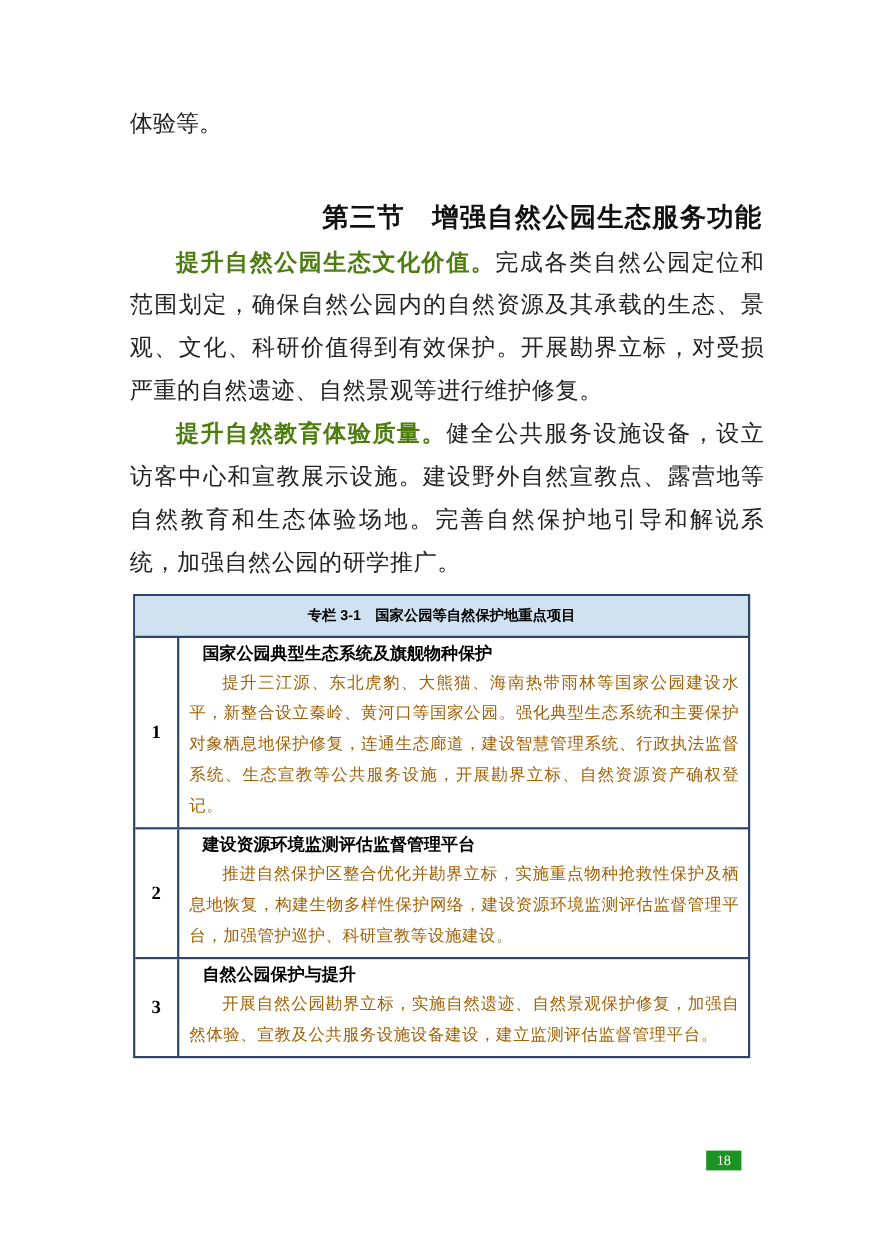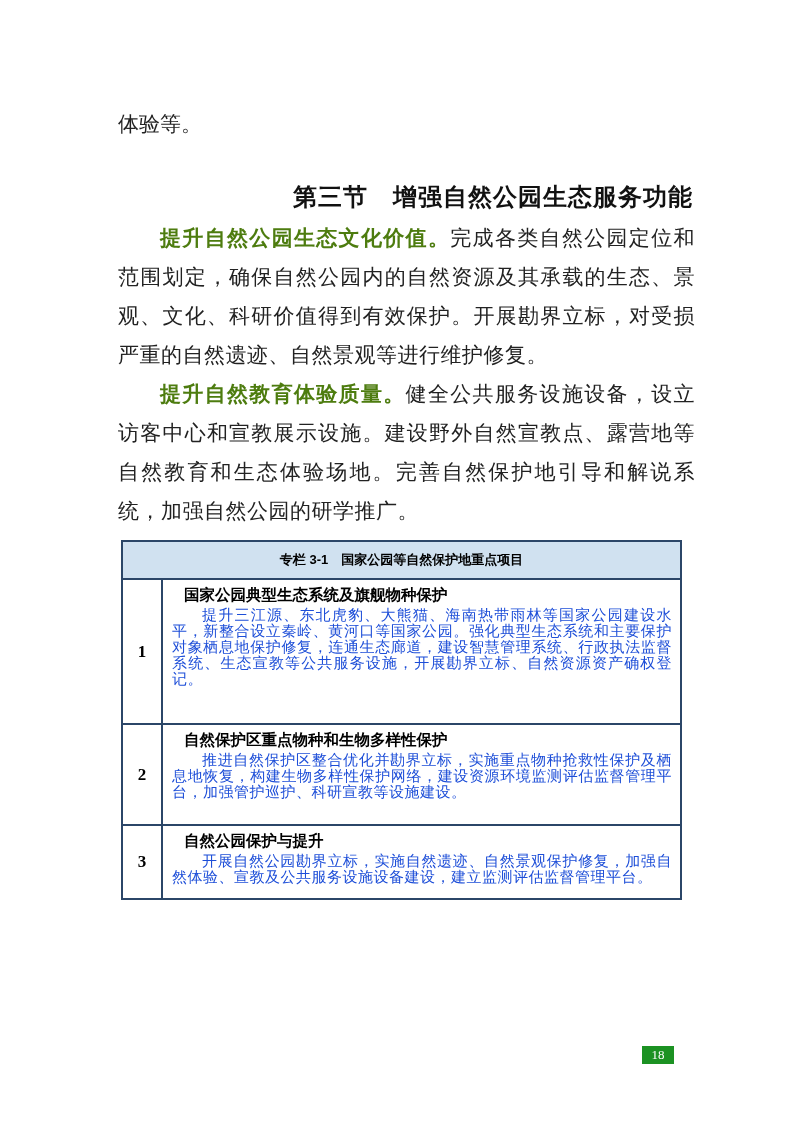--- a/index.html
+++ b/index.html
@@ -10,21 +10,21 @@
     width: 800px;
     height: 1131px;
     background: #ffffff;
     margin: 0 auto;
     overflow: hidden;
     color: #1c1c1c;
   }
   .intro {
     position: absolute;
     left: 118px;
-    top: 110px;
+    top: 98px;
     width: 575px;
     font-size: 21px;
     color: #222;
   }
   .section-heading {
     position: absolute;
     left: 118px;
     top: 181px;
     width: 575px;
     text-align: right;
@@ -95,25 +95,25 @@
   .row-title {
     font-family: "Liberation Sans", "DejaVu Sans", sans-serif;
     font-weight: bold;
     font-size: 15.5px;
     line-height: 24px;
     color: #000;
     margin-left: 12px;
   }
   .row-body {
     font-size: 15px;
-    line-height: 16px;
+    line-height: 28px;
     text-align: justify;
     text-indent: 2em;
     letter-spacing: 0.5px;
-    color: #1d4ed8;
+    color: #a16207;
   }
   .page-number {
     position: absolute;
     left: 642px;
     top: 1046px;
     width: 32px;
     height: 18px;
     display: flex;
     align-items: center;
     justify-content: center;
@@ -142,21 +142,21 @@
       <div class="num-cell" style="border-color: rgb(43, 70, 104);">1</div>
       <div class="content-cell">
         <div class="row-title">国家公园典型生态系统及旗舰物种保护</div>
         <div class="row-body">提升三江源、东北虎豹、大熊猫、海南热带雨林等国家公园建设水平，新整合设立秦岭、黄河口等国家公园。强化典型生态系统和主要保护对象栖息地保护修复，连通生态廊道，建设智慧管理系统、行政执法监督系统、生态宣教等公共服务设施，开展勘界立标、自然资源资产确权登记。</div>
       </div>
     </div>
 
     <div class="box-row row-2" style="border-color: rgb(43, 70, 104);">
       <div class="num-cell" style="border-color: rgb(43, 70, 104);">2</div>
       <div class="content-cell">
-        <div class="row-title">自然保护区重点物种和生物多样性保护</div>
+        <div class="row-title">建设资源环境监测评估监督管理平台</div>
         <div class="row-body">推进自然保护区整合优化并勘界立标，实施重点物种抢救性保护及栖息地恢复，构建生物多样性保护网络，建设资源环境监测评估监督管理平台，加强管护巡护、科研宣教等设施建设。</div>
       </div>
     </div>
 
     <div class="box-row row-3" style="border-color: rgb(43, 70, 104);">
       <div class="num-cell" style="border-color: rgb(43, 70, 104);">3</div>
       <div class="content-cell">
         <div class="row-title">自然公园保护与提升</div>
         <div class="row-body">开展自然公园勘界立标，实施自然遗迹、自然景观保护修复，加强自然体验、宣教及公共服务设施设备建设，建立监测评估监督管理平台。</div>
       </div>

